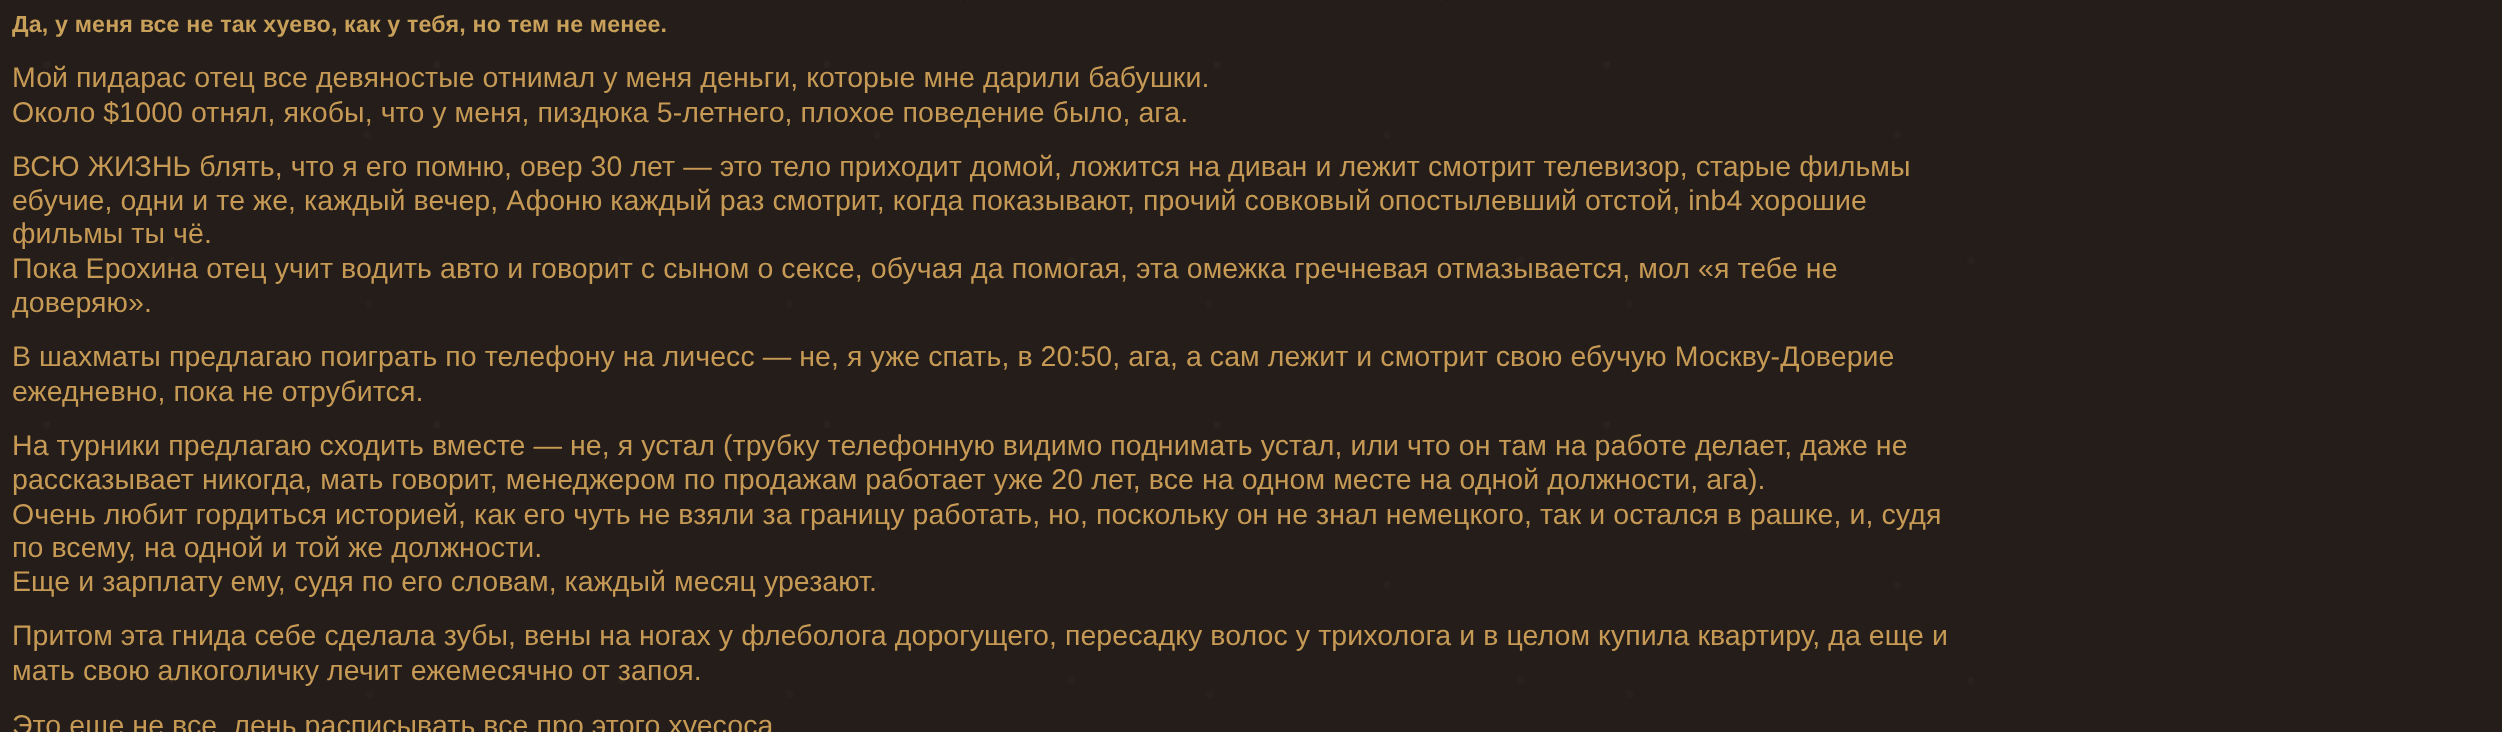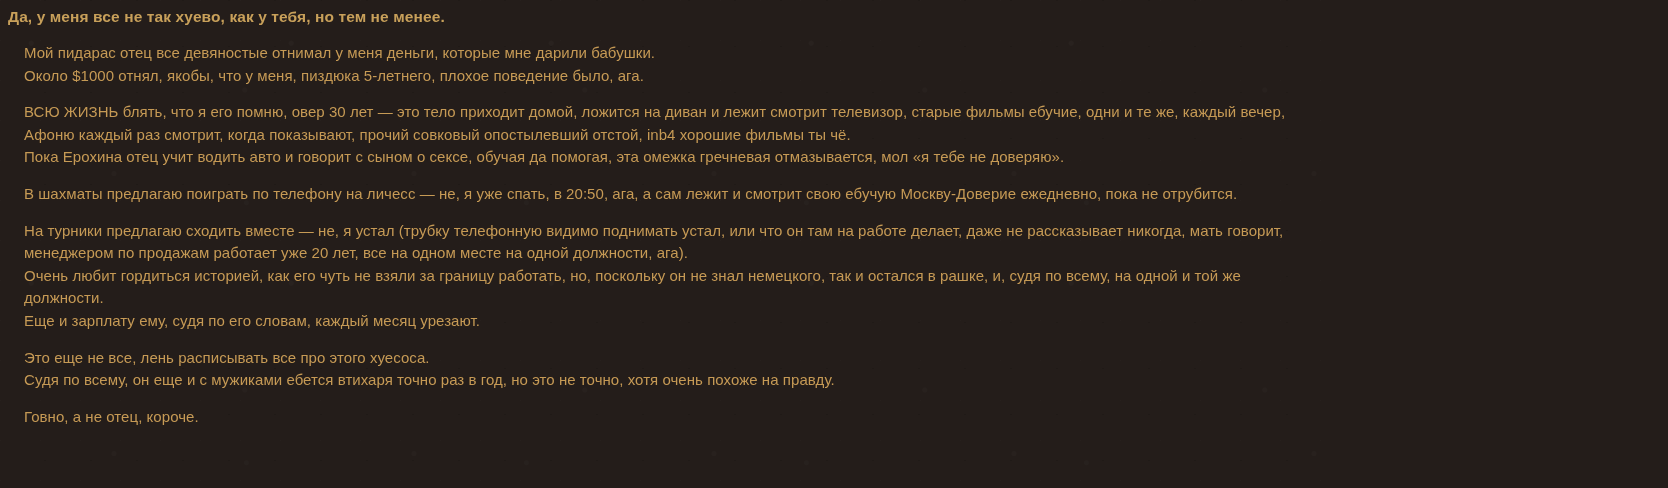--- a/index.html
+++ b/index.html
@@ -32,38 +32,39 @@
   .post-title {
     color: #c8a05a;
     font-weight: bold;
     font-size: 15.5px;
     line-height: 22px;
     margin: 0 0 14px 0;
     letter-spacing: 0.1px;
   }
   .para {
     color: #c69a55;
-    font-size: 15px;
+    font-size: 19px;
     line-height: 22.6px;
-    margin: 0 0 14px 16px;
+    margin: 0 0 14px 0;
     white-space: pre-wrap;
     letter-spacing: 0.05px;
   }
   .para:last-child { margin-bottom: 0; }
 </style>
 </head>
 <body>
 
 <div class="page">
   <div class="post-title">Да, у меня все не так хуево, как у тебя, но тем не менее.</div>
 
   <div class="para">Мой пидарас отец все девяностые отнимал у меня деньги, которые мне дарили бабушки.
 Около $1000 отнял, якобы, что у меня, пиздюка 5-летнего, плохое поведение было, ага.</div>
   <div class="para">ВСЮ ЖИЗНЬ блять, что я его помню, овер 30 лет — это тело приходит домой, ложится на диван и лежит смотрит телевизор, старые фильмы ебучие, одни и те же, каждый вечер, Афоню каждый раз смотрит, когда показывают, прочий совковый опостылевший отстой, inb4 хорошие фильмы ты чё.
 Пока Ерохина отец учит водить авто и говорит с сыном о сексе, обучая да помогая, эта омежка гречневая отмазывается, мол «я тебе не доверяю».</div>
   <div class="para">В шахматы предлагаю поиграть по телефону на личесс — не, я уже спать, в 20:50, ага, а сам лежит и смотрит свою ебучую Москву-Доверие ежедневно, пока не отрубится.</div>
   <div class="para">На турники предлагаю сходить вместе — не, я устал (трубку телефонную видимо поднимать устал, или что он там на работе делает, даже не рассказывает никогда, мать говорит, менеджером по продажам работает уже 20 лет, все на одном месте на одной должности, ага).
 Очень любит гордиться историей, как его чуть не взяли за границу работать, но, поскольку он не знал немецкого, так и остался в рашке, и, судя по всему, на одной и той же должности.
 Еще и зарплату ему, судя по его словам, каждый месяц урезают.</div>
+  <div class="para">Притом эта гнида себе сделала зубы, вены на ногах у флеболога дорогущего, пересадку волос у трихолога и в целом купила квартиру, да еще и мать свою алкоголичку лечит ежемесячно от запоя.</div>
   <div class="para">Это еще не все, лень расписывать все про этого хуесоса.
 Судя по всему, он еще и с мужиками ебется втихаря точно раз в год, но это не точно, хотя очень похоже на правду.</div>
   <div class="para">Говно, а не отец, короче.</div>
 </div>
 
 </body></html>

